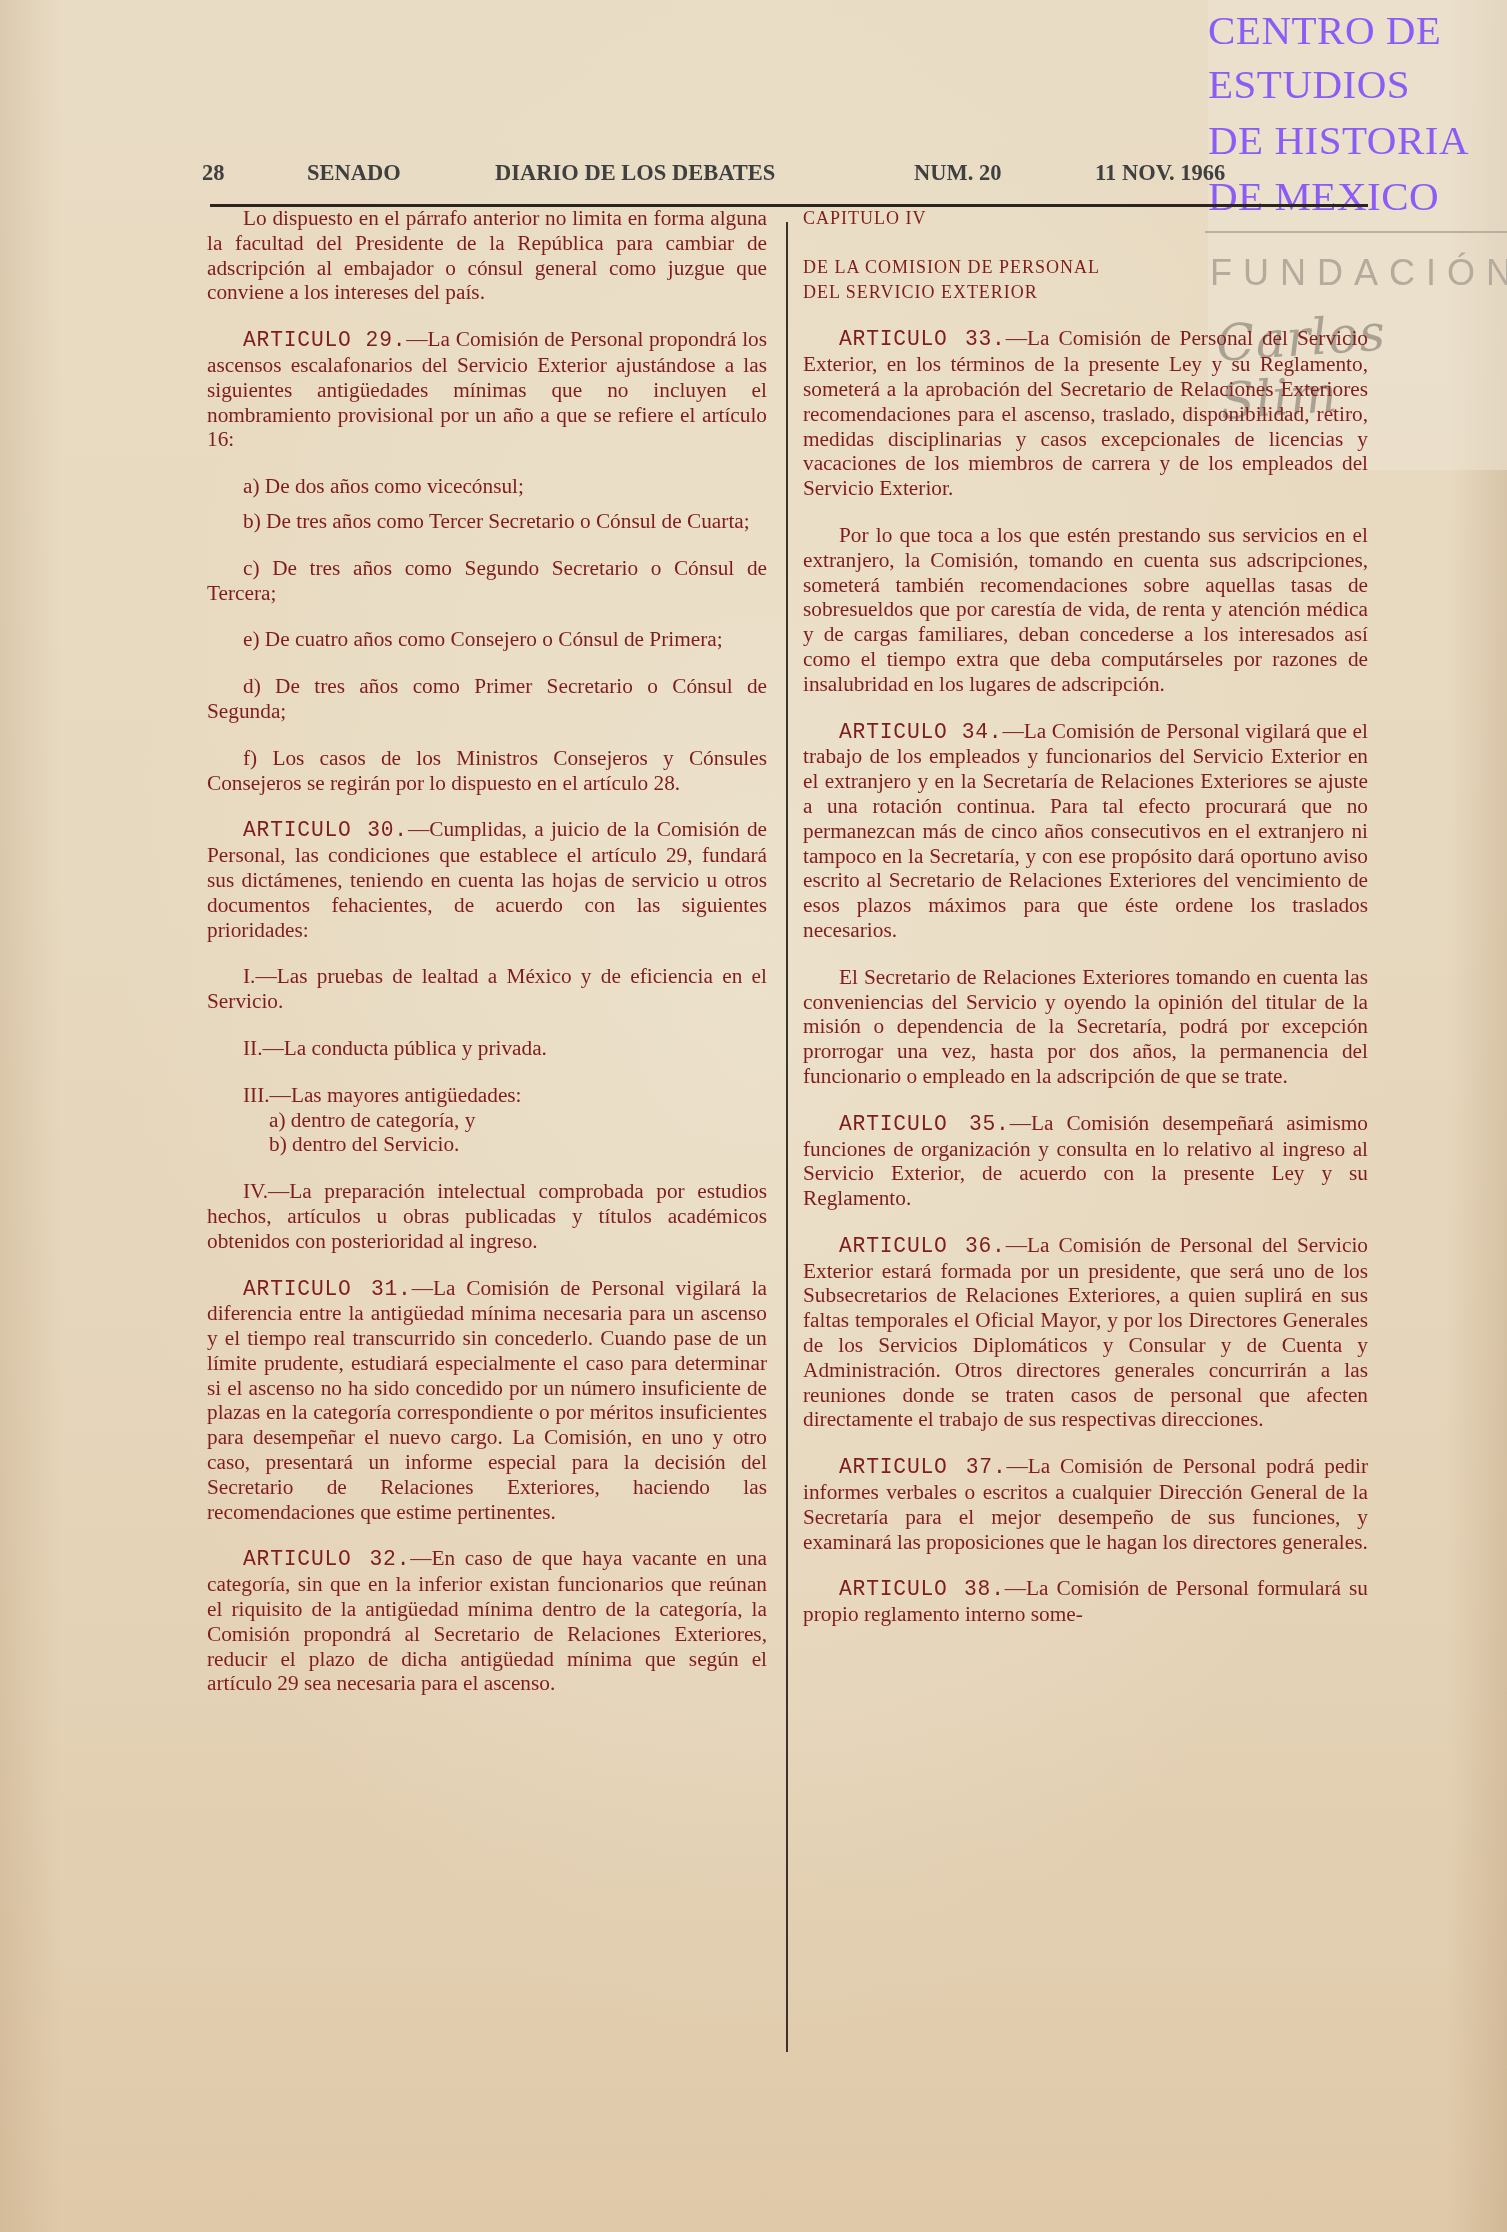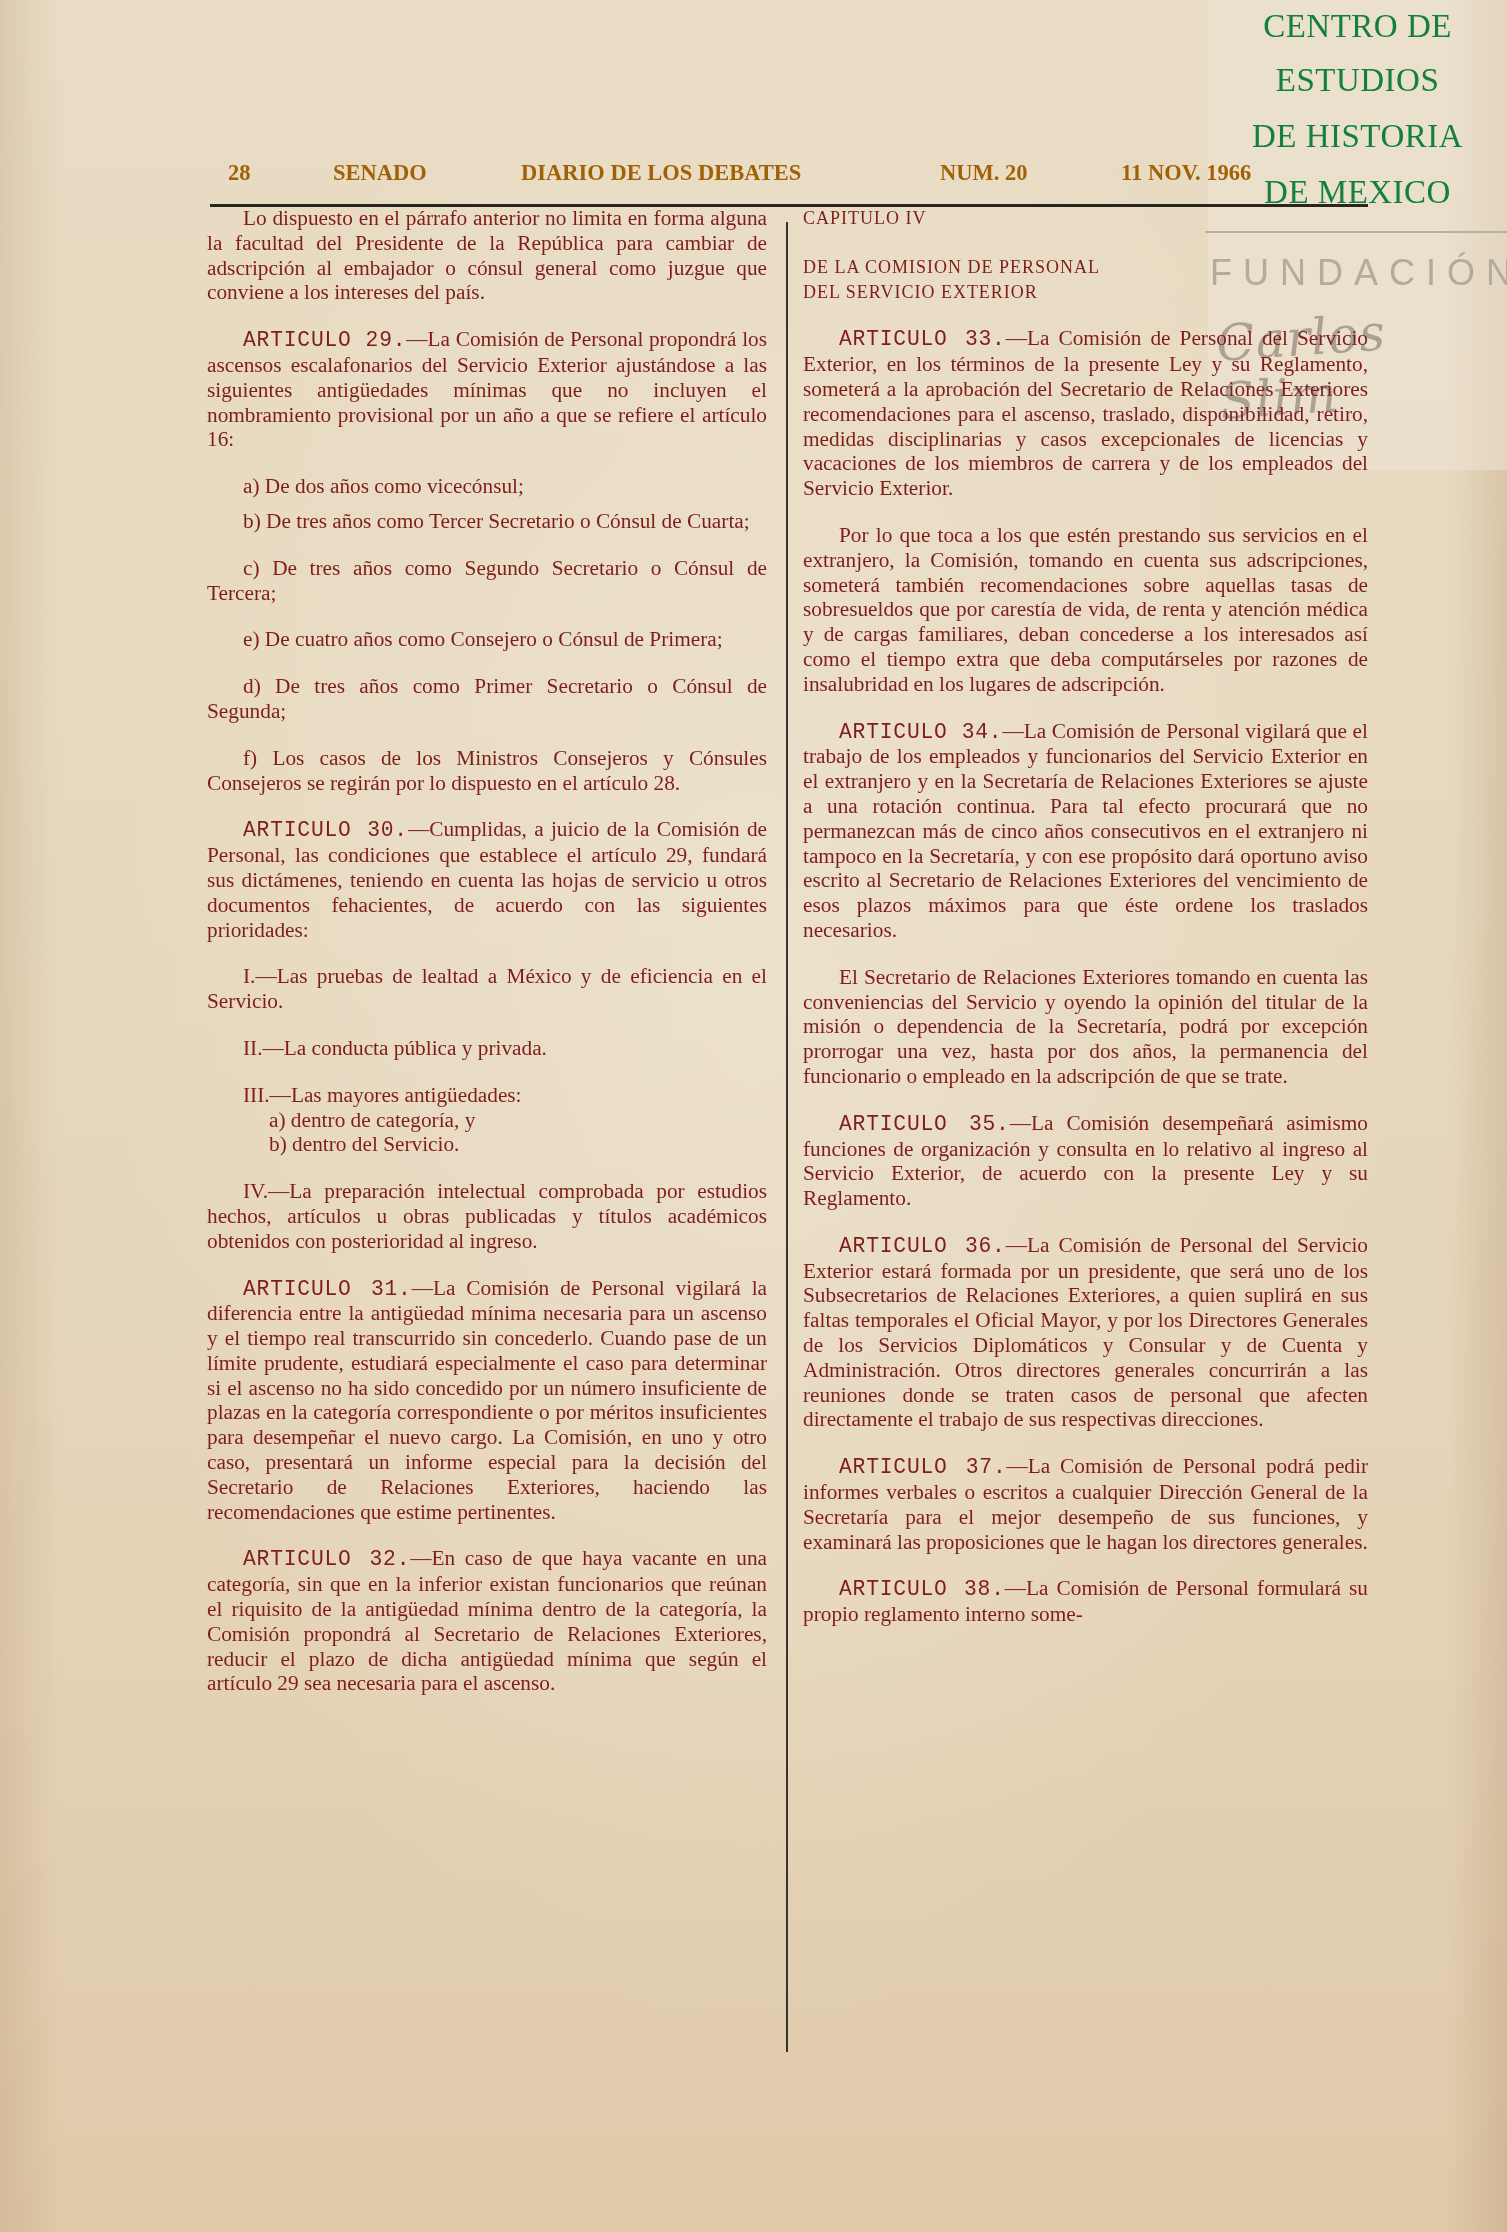--- a/index.html
+++ b/index.html
@@ -13,40 +13,40 @@
     position:absolute; inset:0; pointer-events:none;
     background:
       radial-gradient(ellipse at 50% 45%, rgba(240,232,214,0.55) 0%, rgba(240,232,214,0) 60%),
       linear-gradient(90deg, rgba(160,120,80,0.18) 0%, rgba(0,0,0,0) 4%, rgba(0,0,0,0) 96%, rgba(160,120,80,0.22) 100%);
   }
   .watermark-panel {
     position:absolute; left:1208px; top:0; width:299px; height:470px;
     background: rgba(236,228,212,0.55);
   }
   .wm-line {
-    position:absolute; left:0; width:100%; text-align:center;
-    color:#15803d; font-family:"Liberation Serif", serif; font-size:33px;
+    position:absolute; left:0; width:100%; 
+    color:#8b5cf6; font-family:"Liberation Serif", serif; font-size:41px;
     letter-spacing:0.5px; line-height:1;
   }
   .wm-rule {
     position:absolute; left:1205px; top:231px; width:302px; height:2px; background:#b9b0a2;
   }
   .wm-fundacion {
     position:absolute; left:1210px; top:252px; width:297px; text-align:center;
     font-family:"Liberation Sans", sans-serif; font-size:36px; letter-spacing:11px;
     color:#b5ab9c;
   }
   .wm-signature {
     position:absolute; left:1218px; top:305px; font-family:"DejaVu Serif", serif;
     font-style:italic; font-size:50px; color:rgba(150,140,128,0.75); letter-spacing:1px;
     transform:rotate(-4deg);
   }
   .running-head {
-    position:absolute; top:160px; left:228px; width:1170px; height:32px;
-    font-family:"Liberation Serif", serif; font-weight:bold; font-size:22.5px; color:#a16207;
+    position:absolute; top:160px; left:202px; width:1170px; height:32px;
+    font-family:"Liberation Serif", serif; font-weight:bold; font-size:22.5px; color:#404040;
   }
   .running-head span { position:absolute; top:0; white-space:nowrap; }
   .head-rule {
     position:absolute; top:204px; left:210px; width:1158px; height:3px;
     background:#2a251f;
   }
   .column {
     position:absolute; top:206px; width:560px;
     font-size:21.3px; line-height:24.8px; text-align:justify; color:#7f1d1d;
   }

